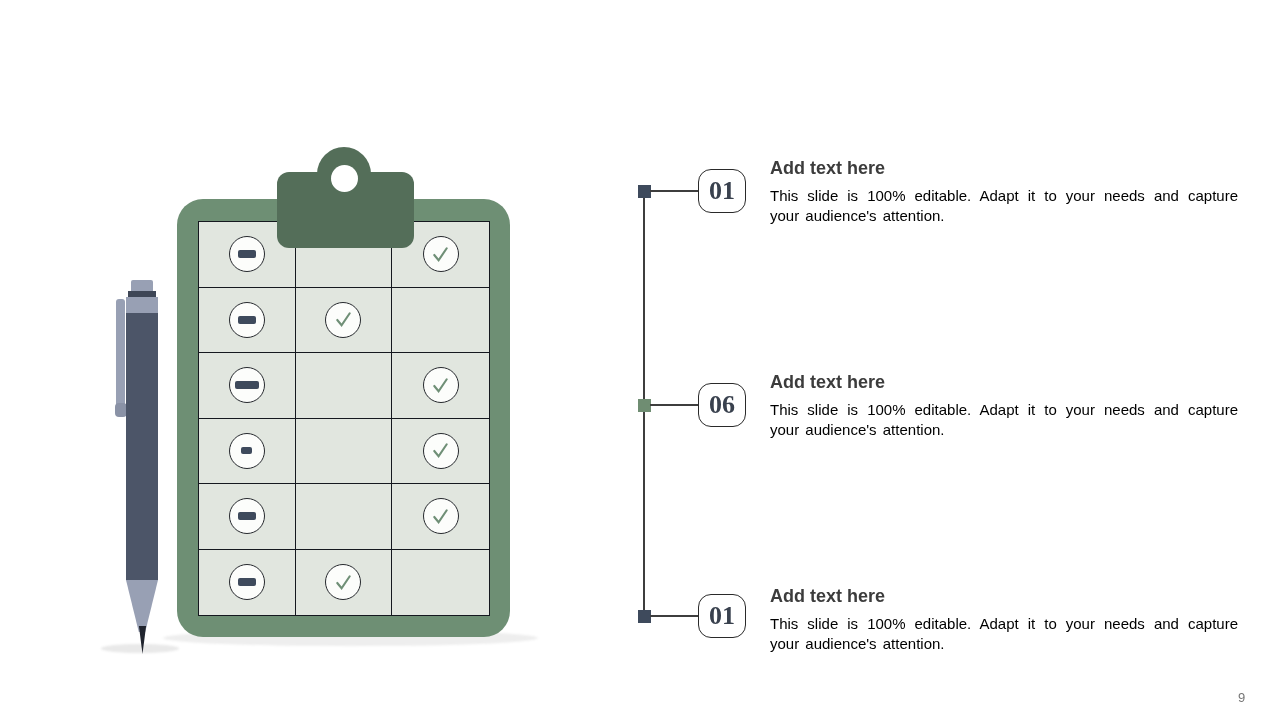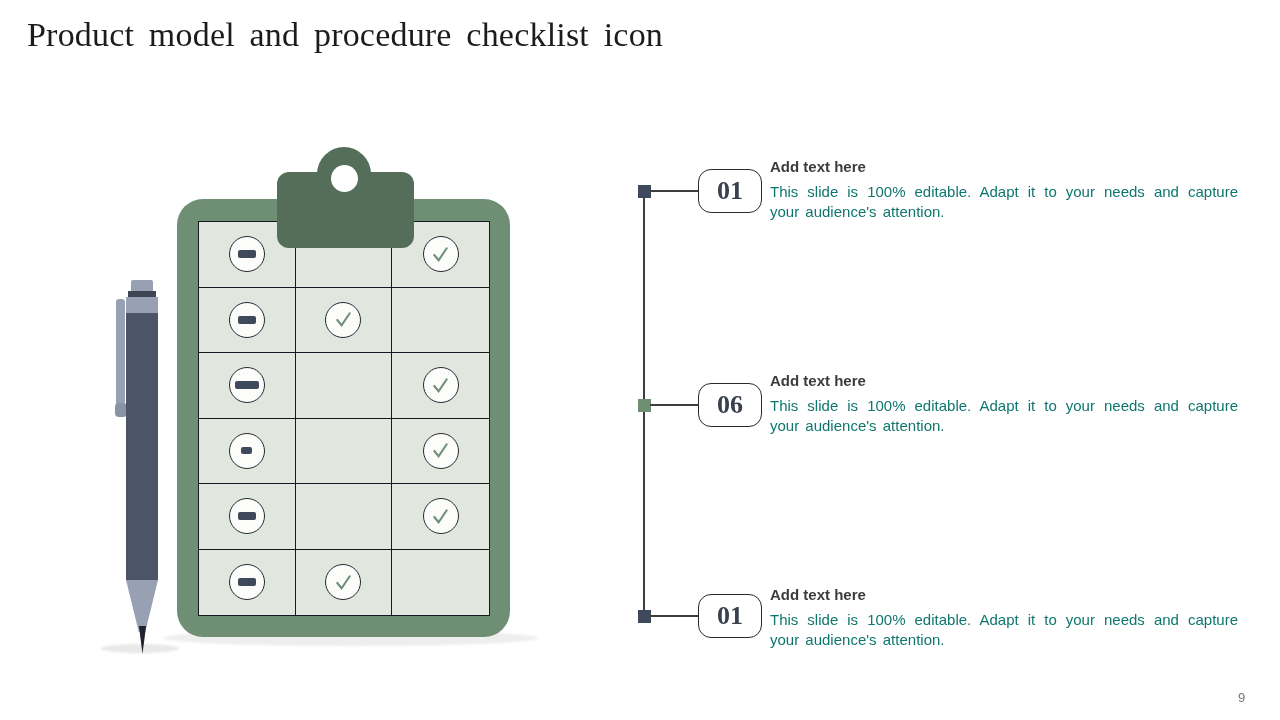--- a/index.html
+++ b/index.html
@@ -48,39 +48,38 @@
   .pen-clip{left:116px;top:299px;width:9px;height:110px;background:var(--pen-light);border-radius:3px;}
   .pen-clip-knob{left:115px;top:403px;width:12px;height:14px;background:#8a92a6;border-radius:4px;}
   .pen-cone{left:126px;top:580px;width:32px;height:52px;background:var(--pen-light);
     clip-path:polygon(0 0,100% 0,60% 100%,40% 100%);}
   .pen-tip{left:138px;top:626px;width:9px;height:28px;background:#20242e;
     clip-path:polygon(10% 0,90% 0,50% 100%);}
   
   .vline{position:absolute;left:643px;top:191px;width:2px;height:426px;background:#3e3e3e;}
   .marker{position:absolute;left:638px;width:13px;height:13px;}
   .connector{position:absolute;left:650px;width:48px;height:2px;background:#3e3e3e;}
-  .badge{position:absolute;left:698px;width:64px;height:44px;box-sizing:border-box;
+  .badge{position:absolute;left:698px;width:48px;height:44px;box-sizing:border-box;
     border:1.6px solid #2a2a2a;border-radius:13px;background:#fff;
     display:flex;align-items:center;justify-content:center;
     font-family:"Liberation Serif",serif;font-weight:bold;font-size:26px;color:#39414e;}
   .item-text{position:absolute;left:770px;width:468px;}
-  .item-heading{font-size:15px;font-weight:bold;color:#3c3c3c;margin-bottom:7px;}
-  .item-body{font-size:15px;color:#0f766e;line-height:20px;text-align:justify;word-spacing:2px;}
+  .item-heading{font-size:18px;font-weight:bold;color:#3c3c3c;margin-bottom:7px;}
+  .item-body{font-size:15px;color:#000000;line-height:20px;text-align:justify;word-spacing:2px;}
   .m1{top:185px}.c1{top:190px}.b1{top:169px}.t1{top:158px}
   .m2{top:399px}.c2{top:404px}.b2{top:383px}.t2{top:372px}
   .m3{top:610px}.c3{top:615px}.b3{top:594px}.t3{top:586px}
   
   .page-num{position:absolute;left:1238px;top:690px;font-size:13px;color:#767676;}
 </style>
 </head>
 <body>
 
 <div class="slide">
 
-  <div class="title">Product model and procedure checklist icon</div>
 
   <div>
     <div class="clipboard-shadow"></div>
     <div class="pen-shadow"></div>
 
     <div>
       <div class="pen-part pen-clip"></div>
       <div class="pen-part pen-clip-knob"></div>
       <div class="pen-part pen-top"></div>
       <div class="pen-part pen-band"></div>

